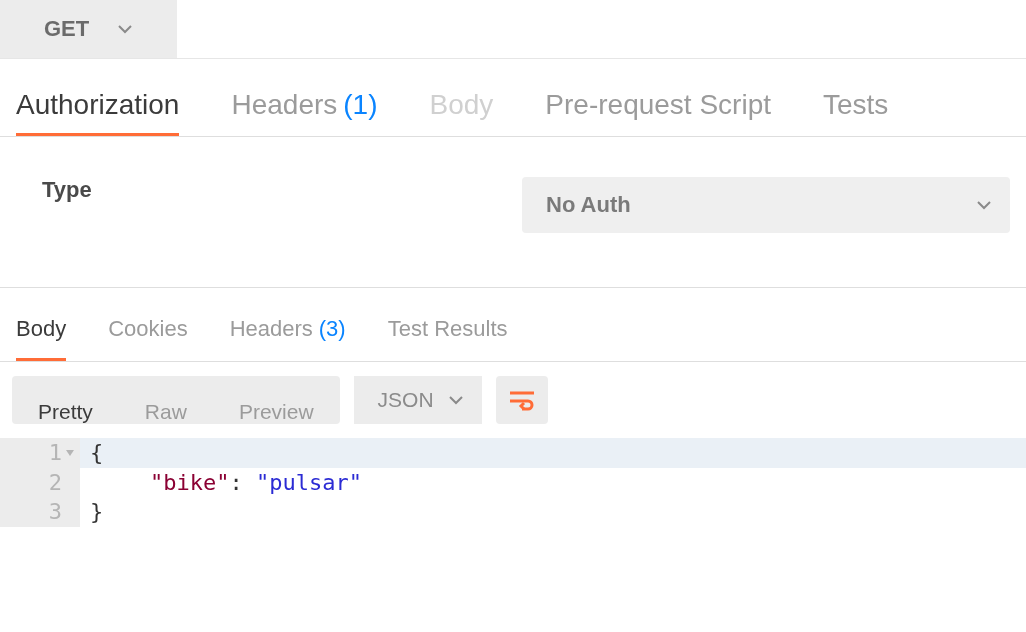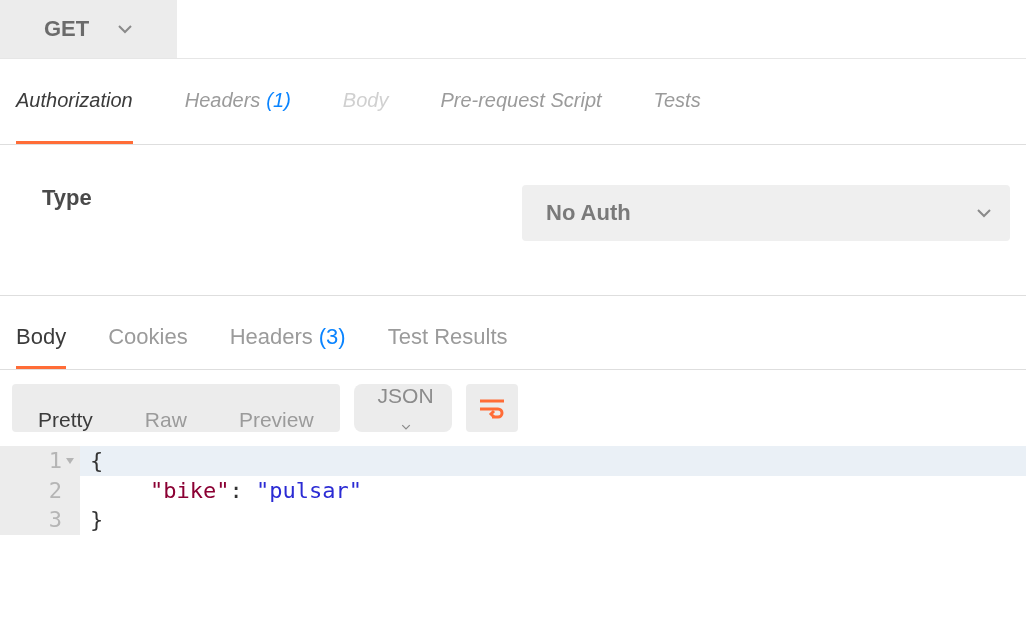--- a/index.html
+++ b/index.html
@@ -20,22 +20,22 @@
     flex:1; height:58px; background:#ececec; display:flex; align-items:center;
     font-size:22px; color:#4a4a4a; padding-left:26px; letter-spacing:.2px;
   }
 
   
   .tab-row {
     display:flex; gap:52px; padding:30px 16px 0 16px;
     border-bottom:1px solid #dedede;
   }
   .tab {
-    font-size:20px; color:#9b9b9b; padding-bottom:29px;
-    border-bottom:3px solid transparent; cursor:pointer; display:flex; gap:6px;font-style:italic;
+    font-size:28px; color:#9b9b9b; padding-bottom:12px;
+    border-bottom:3px solid transparent; cursor:pointer; display:flex; gap:6px;
   }
   .tab.active { color:#3b3b3b; border-bottom-color:#ff6c37; }
   .tab.disabled { color:#d0d0d0; cursor:default; }
   .badge { color:#0a84ff; }
 
   
   .auth-row {
     display:flex; align-items:flex-start;
     padding:40px 0 54px 42px;
     border-bottom:1px solid #dedede;
@@ -65,22 +65,22 @@
   }
   .seg-group {
     background:#ececec; border-radius:4px; display:flex; align-items:flex-end;
     height:48px;
   }
   .seg-btn {
     font-size:21px; color:#9b9b9b; padding:0 26px; cursor:pointer;
   }
   .seg-btn.selected { color:#3b3b3b; }
   .fmt-select {
-    background:#ececec; border-radius:8px; height:48px; display:flex; align-items:center;
-    gap:14px; padding:0 18px 0 24px; font-size:21px; color:#8b8b8b; cursor:pointer;flex-direction:column;
+    background:#ececec; border-radius:0; height:48px; display:flex; align-items:center;
+    gap:14px; padding:0 18px 0 24px; font-size:21px; color:#8b8b8b; cursor:pointer;
   }
   .wrap-btn {
     width:52px; height:48px; background:#ececec; border-radius:4px;
     display:flex; align-items:center; justify-content:center; cursor:pointer;
   }
   .wrap-icon { stroke:#ff6c37; stroke-width:3; fill:none; }
 
   
   .editor {
     font-family:"Menlo","Consolas",monospace; font-size:22px; line-height:1.35;

